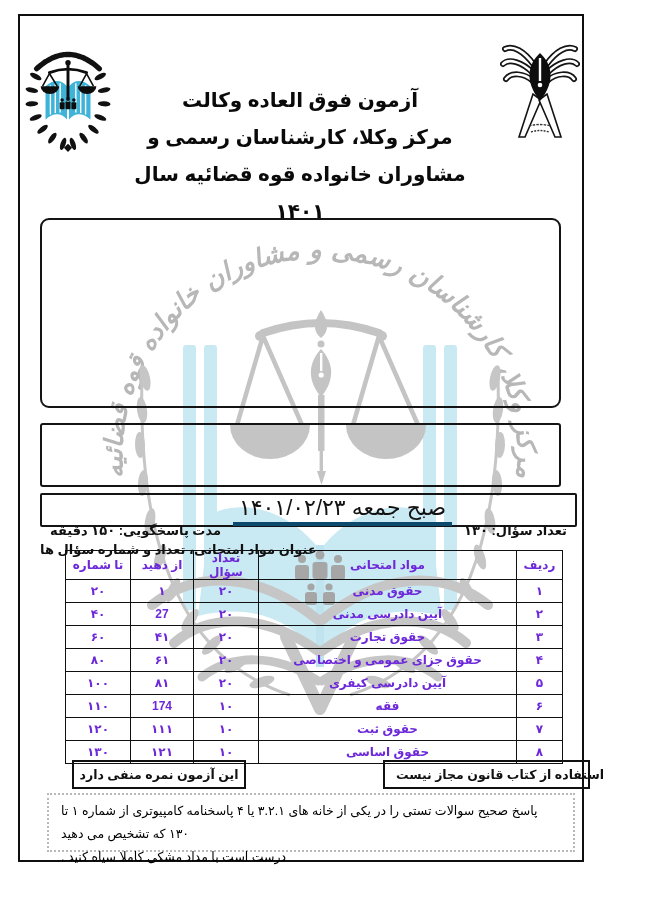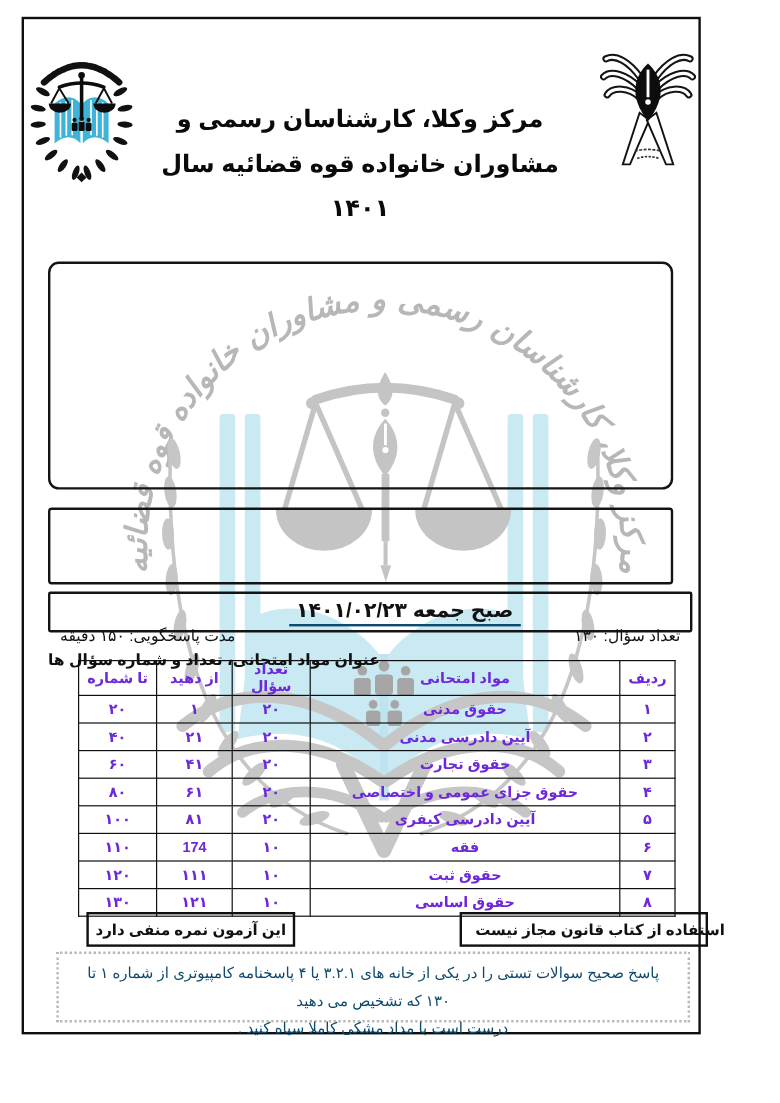--- a/index.html
+++ b/index.html
@@ -24,24 +24,24 @@
   
   .watermark{left:90px;top:215px;z-index:0;}
   .frame{border:2.5px solid #141414;background:transparent;z-index:1;}
   .box1{left:40px;top:218px;width:517px;height:186px;border-radius:9px;border-width:2px;}
   .box2{left:40px;top:423px;width:517px;height:60px;border-radius:3px;}
   .infobar{
     left:40px;top:493px;width:517px;height:30px;border-radius:2px;
     display:flex;align-items:center;justify-content:space-between;
     direction:rtl;padding:0 8px;box-sizing:content-box;
   }
-  .infobar .side-label{font-weight:normal;font-size:13px;white-space:nowrap;margin-top:40px;}
+  .infobar .side-label{font-weight:bold;font-size:13px;white-space:nowrap;margin-top:40px;}
   .infobar .date{
-    font-weight:bold;font-size:17px;white-space:nowrap;
-    border-bottom:2px solid #0c4a6e;padding:0 6px 1px 6px;
+    font-weight:normal;font-size:22px;white-space:nowrap;
+    border-bottom:4px solid #0c4a6e;padding:0 6px 1px 6px;
   }
   .caption{
     left:40px;top:542px;width:517px;text-align:left;direction:rtl;
     font-weight:bold;font-size:13px;z-index:1;
   }
   
   .exam-table-wrap{left:66px;top:550px;width:497px;z-index:1;}
   table.exam{
     border-collapse:collapse;table-layout:fixed;width:497px;direction:rtl;
     background:transparent;
@@ -59,23 +59,23 @@
   .notice{
     border:2.5px solid #101010;display:flex;align-items:center;justify-content:center;
     font-weight:bold;font-size:12.5px;direction:rtl;z-index:1;background:transparent;
     white-space:nowrap;
   }
   .notice-law{left:383px;top:760px;width:176px;height:25px;padding-left:27px;}
   .notice-neg{left:72px;top:760px;width:170px;height:25px;}
   
   .instructions{
     left:47px;top:793px;width:500px;height:50px;
-    border:2px dotted #b8b8b8;direction:rtl;text-align:center;
+    border:2px dotted #b8b8b8;direction:rtl;text-align:left;
     padding:5px 12px 0 12px;font-size:12.5px;line-height:23px;font-weight:500;
-    color:#0c4a6e;z-index:1;
+    color:#000000;z-index:1;
   }
   svg{display:block;}
 </style>
 </head>
 <body>
 
 <svg class="abs watermark" width="460" height="520" viewBox="0 0 460 520">
   <defs>
     <path id="wm-arc" d="M 45,310 A 197.6,197.6 0 1 1 415,310" fill="none"></path>
   </defs>
@@ -205,20 +205,21 @@
     <circle cx="39" cy="64" r="1.8" stroke="none"></circle>
       <rect x="36.5" y="66.5" width="5" height="7" rx="1" stroke="none"></rect>
     <circle cx="45" cy="63" r="2" stroke="none"></circle>
       <rect x="42.5" y="65.5" width="5" height="8" rx="1" stroke="none"></rect>
     <circle cx="51" cy="64" r="1.8" stroke="none"></circle>
       <rect x="48.5" y="66.5" width="5" height="7" rx="1" stroke="none"></rect>
   </g>
 </svg>
 
 <div class="abs title-block">
+  <div>آزمون فوق العاده وکالت</div>
   <div>مرکز وکلا، کارشناسان رسمی و</div>
   <div>مشاوران خانواده قوه قضائیه سال ۱۴۰۱</div>
 </div>
 
 <svg class="abs logo-right" width="80" height="105" viewBox="0 0 80 105">
   <g>
     <g stroke="#141414" stroke-width="6" fill="none" stroke-linecap="round">
       <path d="M 34,25 C 24,11 13,5 5,9"></path>
       <path d="M 33,33 C 22,22 9,18 3,24"></path>
       <path d="M 33,41 C 24,33 11,32 6,39"></path>
@@ -284,21 +285,21 @@
         <td>۱</td>
         <td class="subject">حقوق مدنی</td>
         <td>۲۰</td>
         <td>۱</td>
         <td>۲۰</td>
       </tr>
       <tr>
         <td>۲</td>
         <td class="subject">آیین دادرسی مدنی</td>
         <td>۲۰</td>
-        <td>۲۱</td>
+        <td>27</td>
         <td>۴۰</td>
       </tr>
       <tr>
         <td>۳</td>
         <td class="subject">حقوق تجارت</td>
         <td>۲۰</td>
         <td>۴۱</td>
         <td>۶۰</td>
       </tr>
       <tr>

